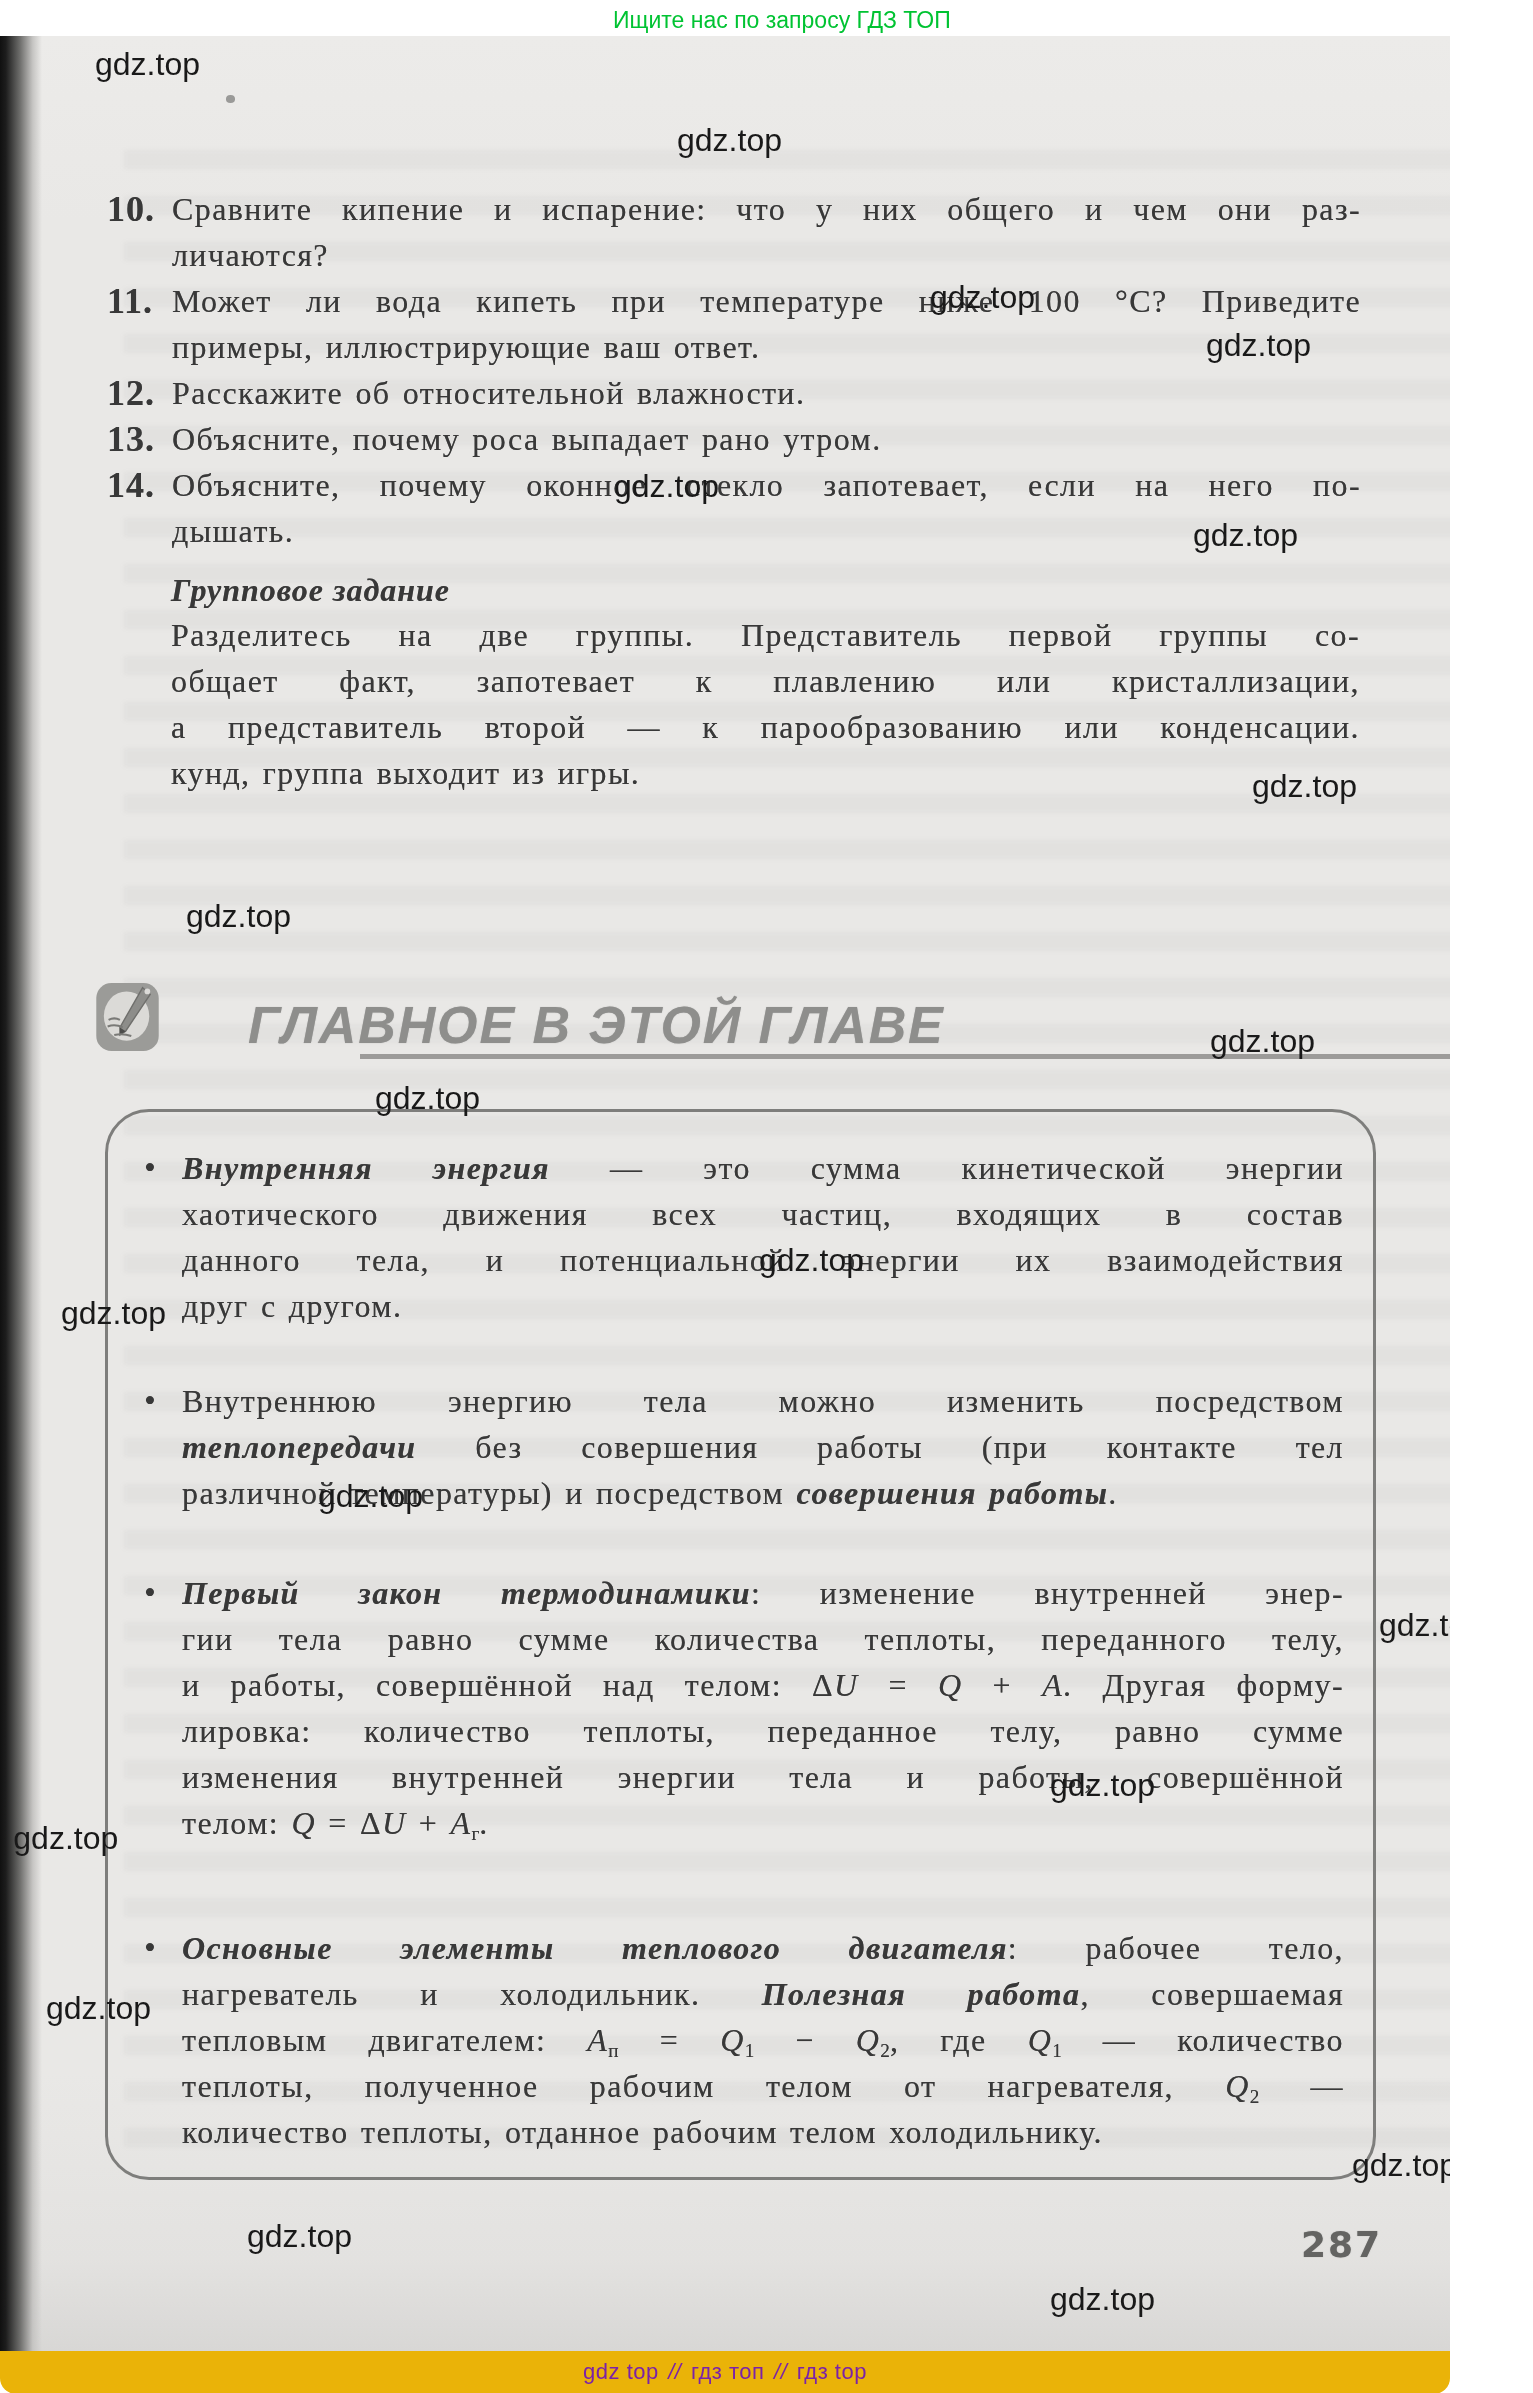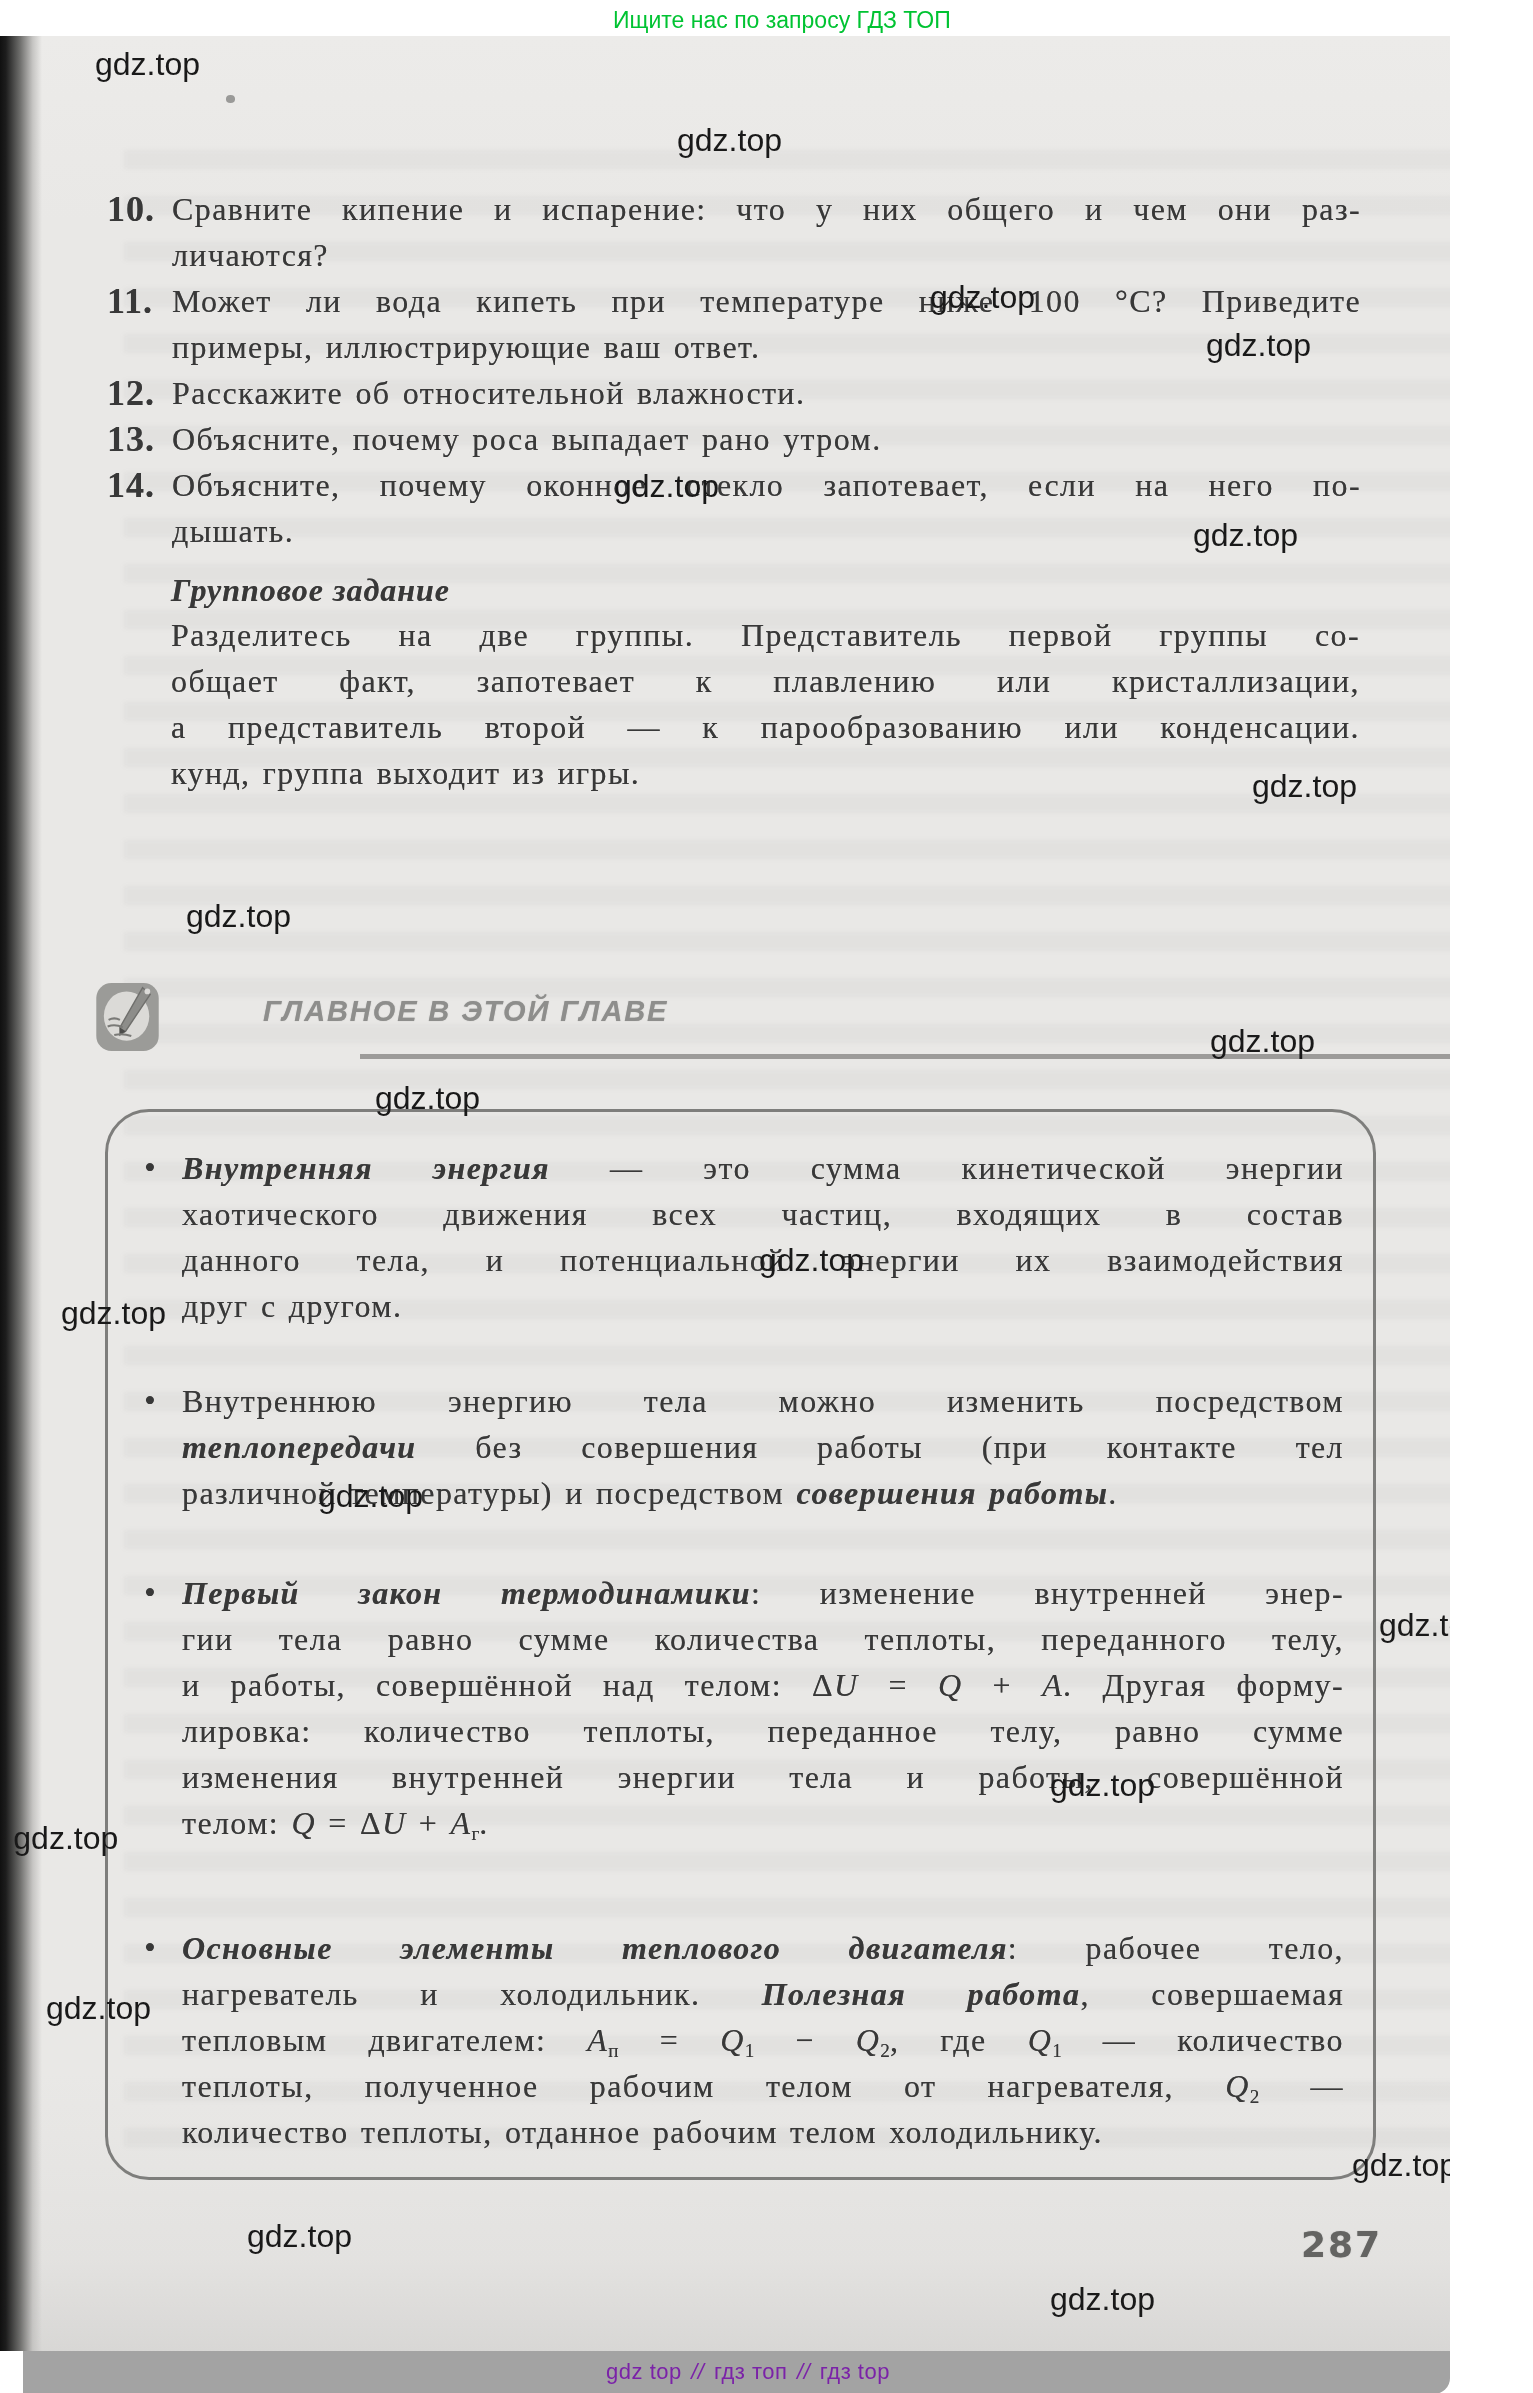--- a/index.html
+++ b/index.html
@@ -36,41 +36,41 @@
   .q-num{width:65px;font-weight:bold;font-size:36px;line-height:46px;letter-spacing:1px;
          text-shadow:0 0 0.6px rgba(56,56,56,0.65);}
   .q-lines{flex:1;}
 
   .group-heading{position:absolute;left:171px;top:531px;font-size:32px;font-weight:bold;font-style:italic;
          letter-spacing:1px;line-height:46px;text-shadow:0 0 0.6px rgba(56,56,56,0.6);}
   .group-para{position:absolute;left:171px;top:576px;width:1189px;}
 
   
   .summary-icon{position:absolute;left:95px;top:946px;width:65px;height:70px;}
-  .summary-title{position:absolute;left:263px;top:959px;width:571px;
+  .summary-title{position:absolute;left:248px;top:959px;width:571px;
          font-family:"Liberation Sans",sans-serif;font-weight:bold;font-style:italic;
-         font-size:29px;letter-spacing:1.9px;color:#8e8e8c;white-space:nowrap;
+         font-size:52px;letter-spacing:1.9px;color:#8e8e8c;white-space:nowrap;
          text-shadow:0 0 1px rgba(142,142,140,0.6);}
   .summary-rule{position:absolute;left:360px;top:1018px;width:1162px;height:4.8px;background:#9c9b99;}
 
   
   .summary-box{position:absolute;left:105px;top:1073px;width:1265px;height:1065px;
          border:3.3px solid #7e7e7c;border-radius:44px;background:rgba(255,255,255,0.0);}
   .bullet{position:absolute;left:74px;width:1162px;}
   .bullet::before{content:"\2022";position:absolute;left:-38px;top:0;font-size:34px;line-height:46px;color:#383838;}
 
   
   .page-number{position:absolute;left:1301px;top:2188px;font-family:"DejaVu Sans",sans-serif;
          font-weight:bold;font-size:36px;letter-spacing:1.9px;color:#646462;
          text-shadow:0 0 1px rgba(100,100,98,0.5);}
   .watermark{position:absolute;font-family:"Liberation Sans",sans-serif;font-size:32px;color:#191919;
          white-space:nowrap;}
 
-  .bottom-bar{position:absolute;left:0;top:2351px;width:100%;height:43px;background:#a3a3a3;
-         text-align:center;margin-left:23px;}
+  .bottom-bar{position:absolute;left:0;top:2351px;width:100%;height:43px;background:#eab308;
+         text-align:center;}
   .footer-links{display:inline-block;margin-top:7.6px;font-family:"Liberation Sans",sans-serif;
          font-size:22px;color:#7b22a8;letter-spacing:0.5px;}
   .footer-links .sep{padding:0 9.5px;font-style:italic;}
   .footer-links .flink{cursor:pointer;}
 </style>
 </head>
 <body>
 
 <div class="screen">
 

